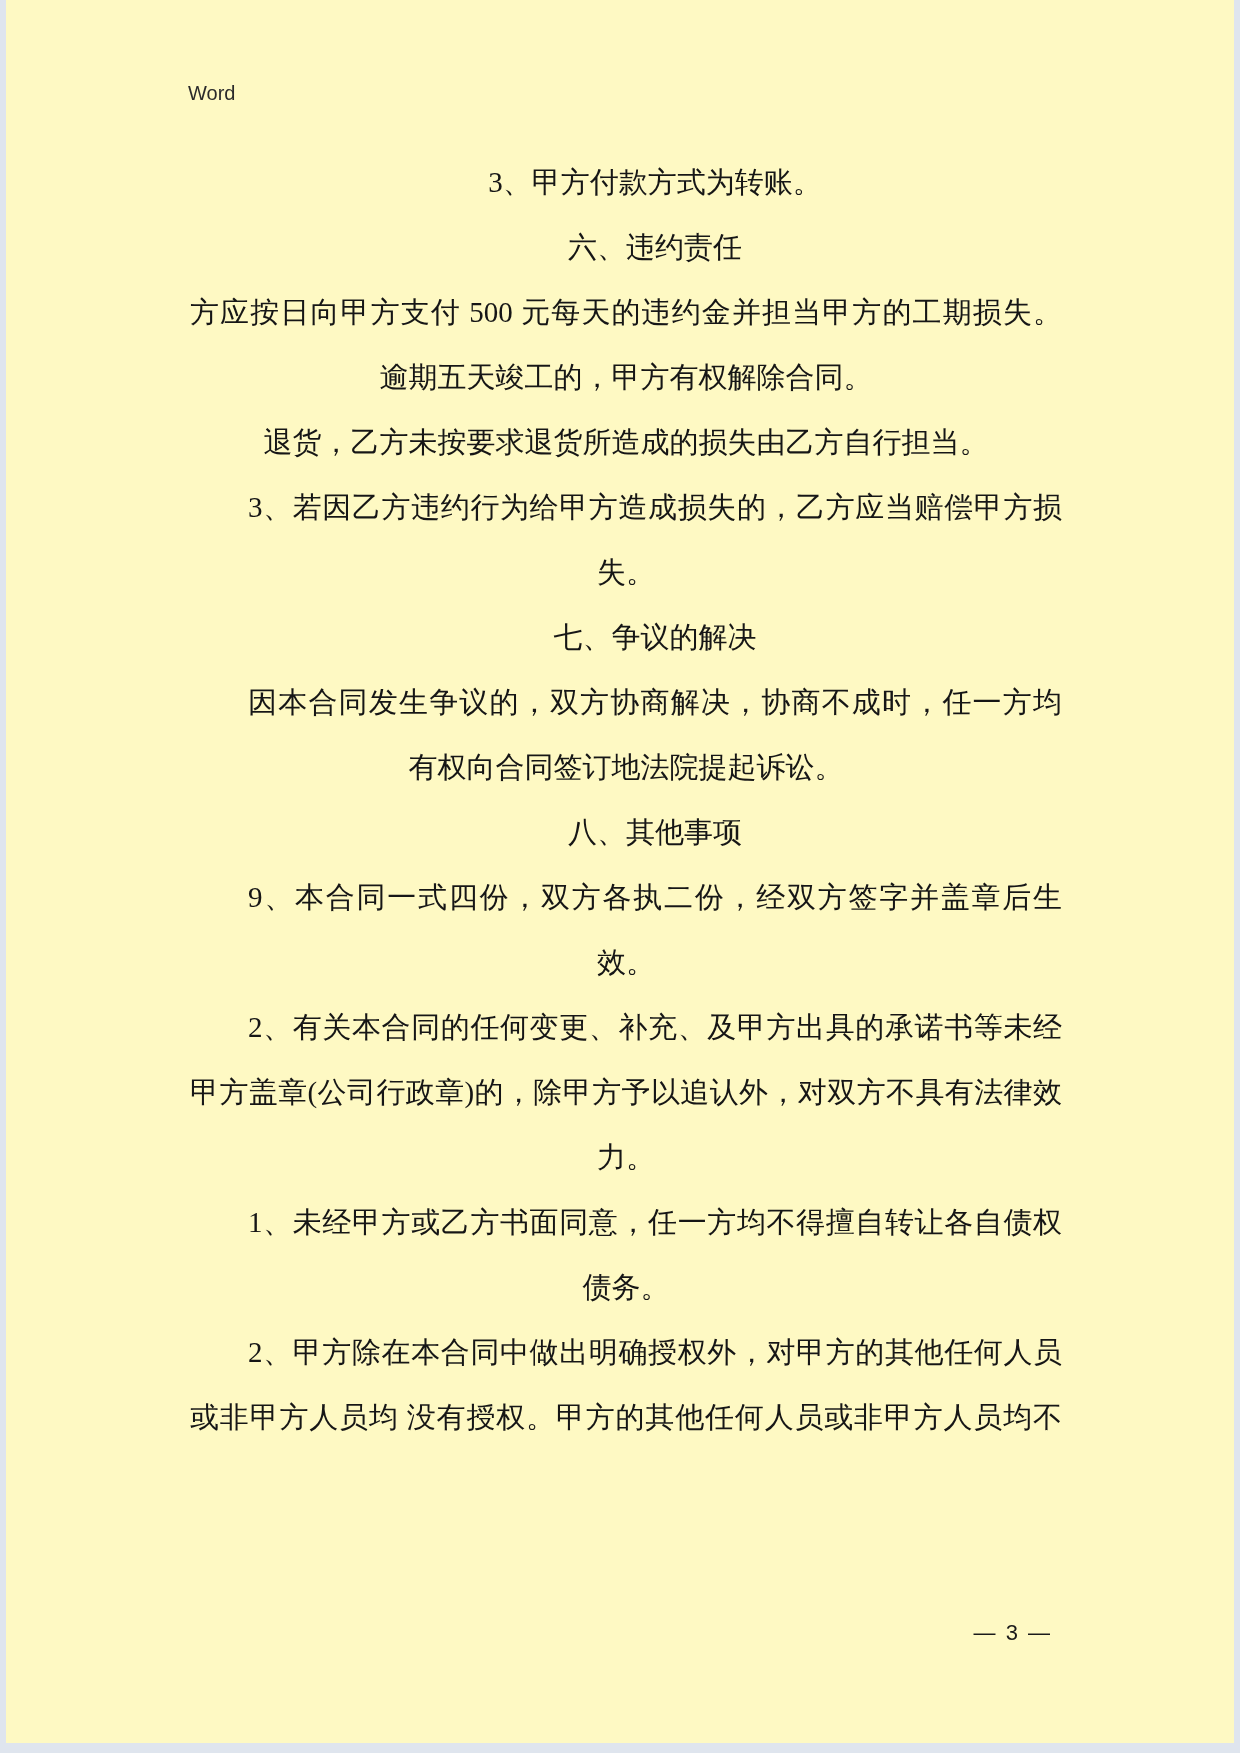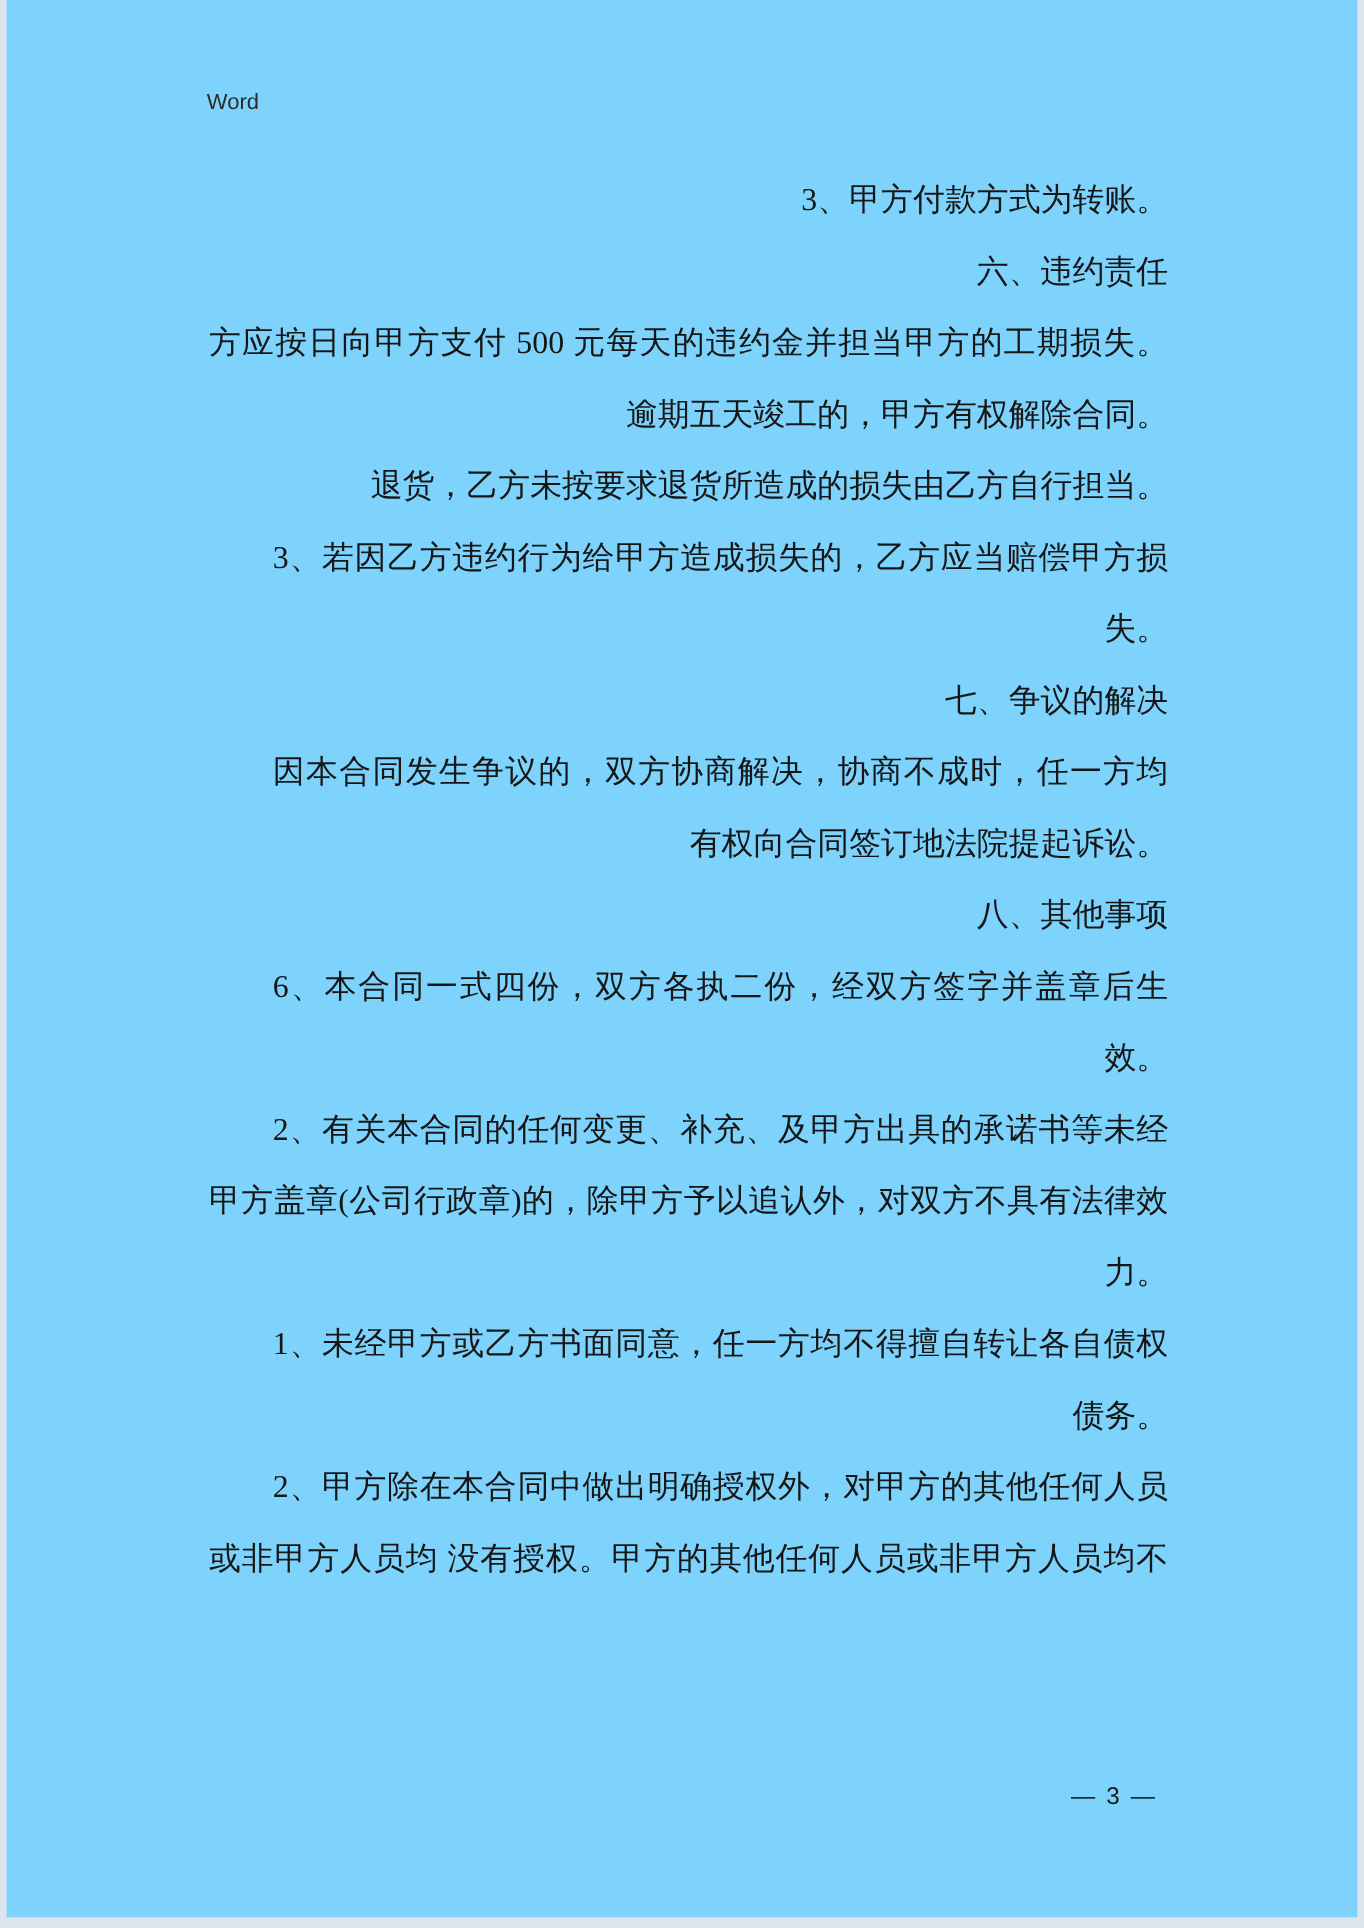--- a/index.html
+++ b/index.html
@@ -9,41 +9,41 @@
     position: relative;
     background: #dfe5ee;
     font-family: "Liberation Serif", "DejaVu Serif", serif;
   }
   .page {
     position: absolute;
     left: 6px;
     right: 6px;
     top: 0;
     bottom: 10px;
-    background: #7dd3fc;
+    background: #fef9c3;
   }
   .header-label {
     position: absolute;
     left: 182px;
     top: 82px;
     font-family: "Liberation Sans", "DejaVu Sans", sans-serif;
     font-size: 20px;
     color: #2b2b2b;
   }
   .doc-body {
     position: absolute;
     left: 184px;
     top: 150px;
     width: 872px;
     color: #161616;
     font-size: 29px;
     line-height: 65px;
   }
   .line {
-    text-align: right;
+    text-align: center;
     white-space: pre-wrap;
   }
   .line.indent { text-indent: 58px; }
   .line.fill {
     text-align: justify;
     text-align-last: justify;
     text-justify: inter-character;
   }
   .page-number {
     position: absolute;
@@ -66,21 +66,21 @@
       <div class="line indent">六、违约责任</div>
       <div class="line fill">方应按日向甲方支付 500 元每天的违约金并担当甲方的工期损失。</div>
       <div class="line">逾期五天竣工的，甲方有权解除合同。</div>
       <div class="line">退货，乙方未按要求退货所造成的损失由乙方自行担当。</div>
       <div class="line indent fill">3、若因乙方违约行为给甲方造成损失的，乙方应当赔偿甲方损</div>
       <div class="line">失。</div>
       <div class="line indent">七、争议的解决</div>
       <div class="line indent fill">因本合同发生争议的，双方协商解决，协商不成时，任一方均</div>
       <div class="line">有权向合同签订地法院提起诉讼。</div>
       <div class="line indent">八、其他事项</div>
-      <div class="line indent fill">6、本合同一式四份，双方各执二份，经双方签字并盖章后生</div>
+      <div class="line indent fill">9、本合同一式四份，双方各执二份，经双方签字并盖章后生</div>
       <div class="line">效。</div>
       <div class="line indent fill">2、有关本合同的任何变更、补充、及甲方出具的承诺书等未经</div>
       <div class="line fill">甲方盖章(公司行政章)的，除甲方予以追认外，对双方不具有法律效</div>
       <div class="line">力。</div>
       <div class="line indent fill">1、未经甲方或乙方书面同意，任一方均不得擅自转让各自债权</div>
       <div class="line">债务。</div>
       <div class="line indent fill">2、甲方除在本合同中做出明确授权外，对甲方的其他任何人员</div>
       <div class="line fill">或非甲方人员均 没有授权。甲方的其他任何人员或非甲方人员均不</div>
     </div>
 

